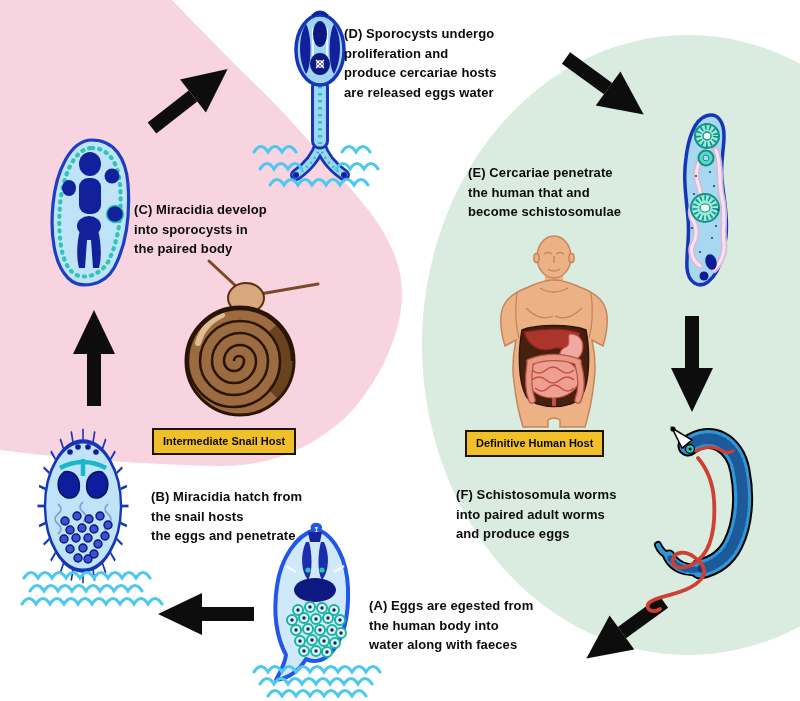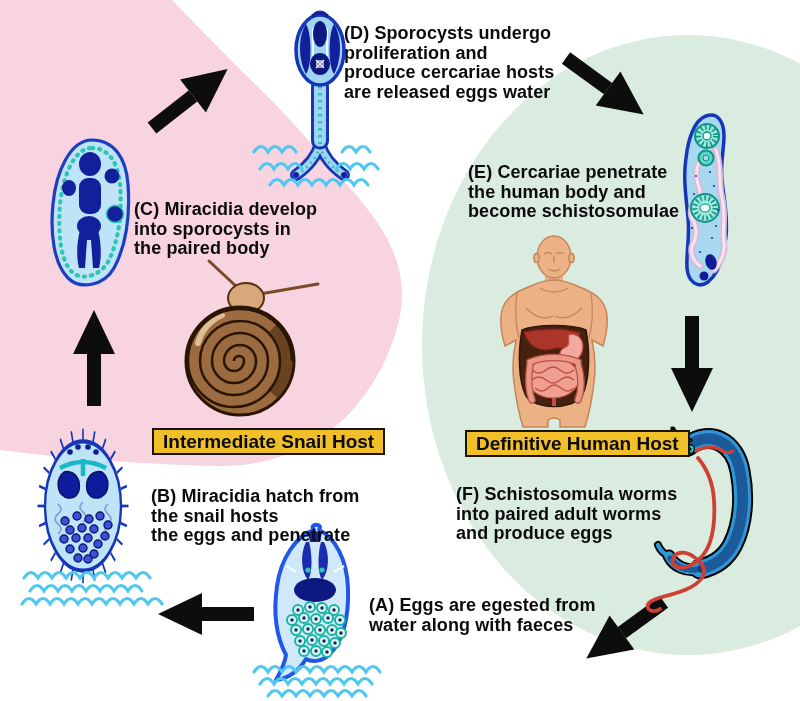--- a/index.html
+++ b/index.html
@@ -4,25 +4,25 @@
 <style>
   html,body{margin:0;padding:0;background:#ffffff;}
   #canvas{
     position:relative;width:800px;height:701px;background:#ffffff;
     font-family:"Liberation Sans",sans-serif;overflow:hidden;
   }
   .layer{position:absolute;left:0;top:0;}
   .illus{position:absolute;}
   .stage{
     position:absolute;color:#0b0b0b;font-weight:700;
-    font-size:18px;line-height:19.5px;letter-spacing:.1px;white-space:nowrap;
+    font-size:13px;line-height:19.5px;letter-spacing:.1px;white-space:nowrap;
   }
   .host-label{
     position:absolute;background:#f1bf29;border:2px solid #1a1400;
-    color:#0b0b0b;font-weight:700;font-size:19px;line-height:17px;
+    color:#0b0b0b;font-weight:700;font-size:11px;line-height:17px;
     padding:3px 9px;white-space:nowrap;
   }
 </style>
 </head>
 <body>
 
 <div id="canvas">
 
   <svg class="layer" width="800" height="701" viewBox="0 0 800 701">
     <path fill="#f8d3e0" d="M 172 0 C 204 33 230 60 258 87 C 292 120 322 156 350 188 C 384 226 402 258 402 295 C 402 338 372 396 338 424 C 305 451 268 466 222 466 C 150 465 70 459 0 450 L 0 0 Z"></path>
@@ -328,21 +328,21 @@
 
   <div class="stage" style="left:344px;top:24px">
     <div>(D) Sporocysts undergo</div>
     <div>proliferation and</div>
     <div>produce cercariae hosts</div>
     <div>are released eggs water</div>
   </div>
 
   <div class="stage" style="left:468px;top:163px">
     <div>(E) Cercariae penetrate</div>
-    <div>the human body and</div>
+    <div>the human that and</div>
     <div>become schistosomulae</div>
   </div>
 
   <div class="stage" style="left:134px;top:200px">
     <div>(C) Miracidia develop</div>
     <div>into sporocysts in</div>
     <div>the paired body</div>
   </div>
 
   <div class="stage" style="left:151px;top:487px">
@@ -352,19 +352,20 @@
   </div>
 
   <div class="stage" style="left:456px;top:485px">
     <div>(F) Schistosomula worms</div>
     <div>into paired adult worms</div>
     <div>and produce eggs</div>
   </div>
 
   <div class="stage" style="left:369px;top:596px">
     <div>(A) Eggs are egested from</div>
+    <div>the human body into</div>
     <div>water along with faeces</div>
   </div>
 
   <div class="host-label" style="left:152px;top:428px">Intermediate Snail Host</div>
   <div class="host-label" style="left:465px;top:430px">Definitive Human Host</div>
 
 </div>
 
 </body></html>

